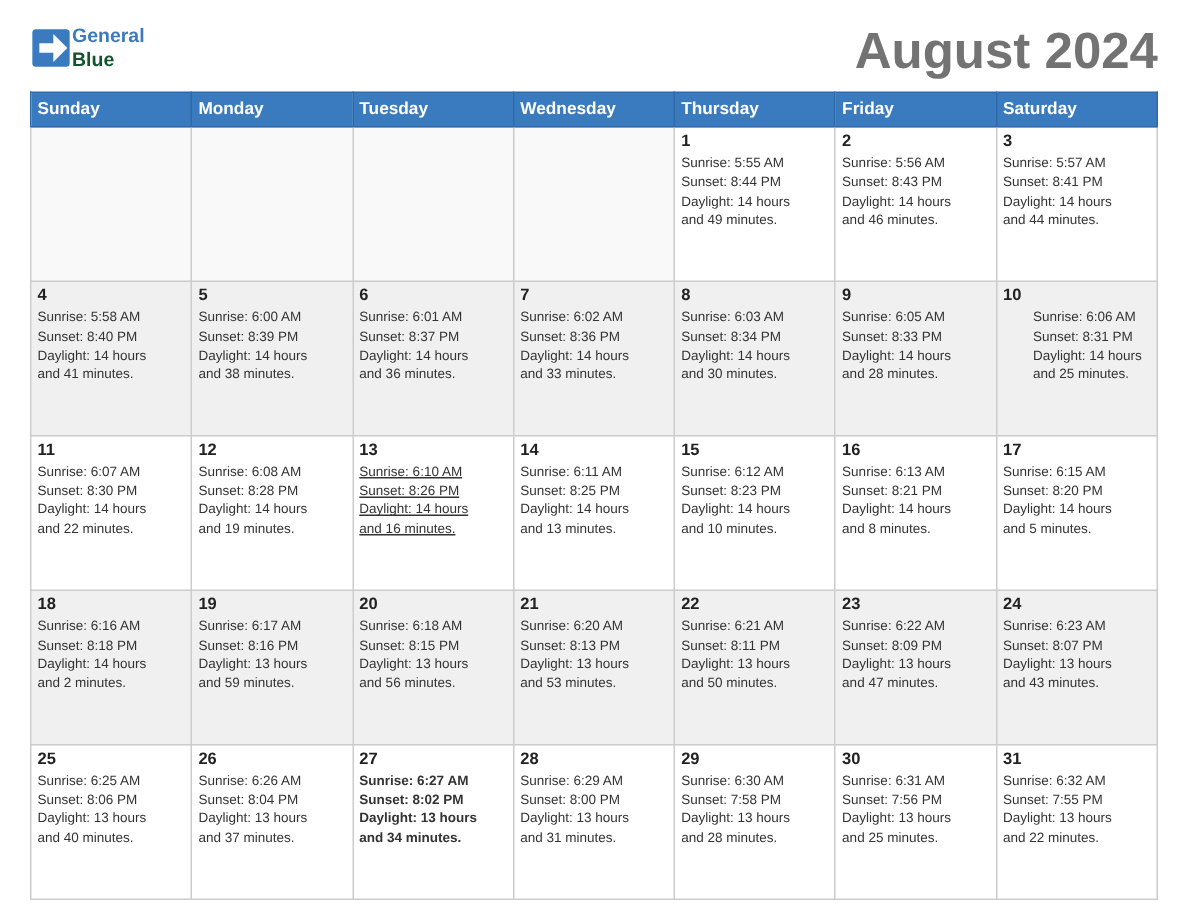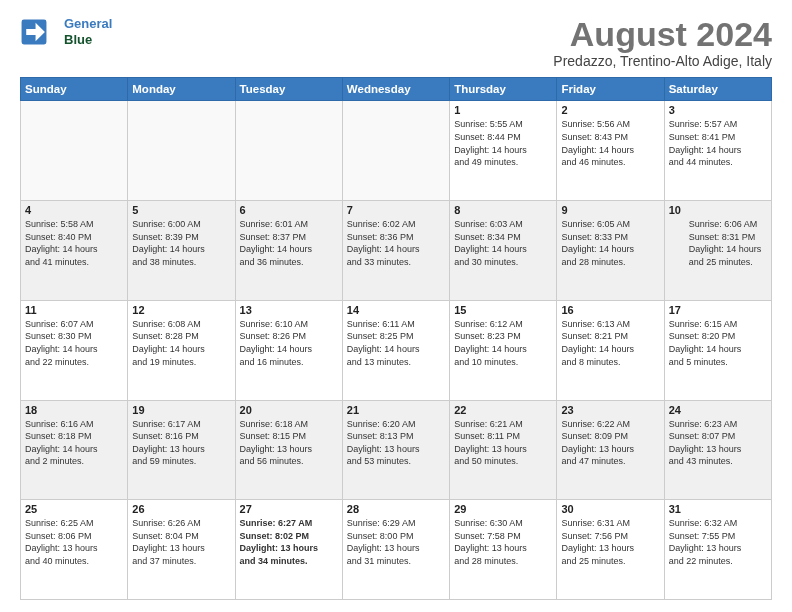--- a/index.html
+++ b/index.html
@@ -19,21 +19,21 @@
     }
     .header {
       display: flex;
       align-items: flex-start;
       justify-content: space-between;
       margin-bottom: 8px;
     }
     .logo {
       display: flex;
       align-items: center;
-      gap: 16px;
+      gap: 0;
     }
     .logo-text {
       font-size: 13px;
       font-weight: bold;
       color: #333;
       line-height: 1.2;
     }
     .logo-text span {
       color: #3a7bbf;
     }
@@ -107,21 +107,20 @@
         <rect x="2" y="2" width="32" height="32" rx="3" fill="#3a7bbf"></rect>
         <polygon points="20,6 32,18 20,30 20,22 8,22 8,14 20,14" fill="white"></polygon>
       </svg>
       <div class="logo-text">
         <div><span>General</span></div>
         <div><span style="color:#14532d;">Blue</span></div>
       </div>
     </div>
     <div class="title-block">
       <div class="month-title">August 2024</div>
-      <div class="subtitle">Predazzo, Trentino-Alto Adige, Italy</div>
     </div>
   </div>
 
   <table class="calendar-table">
     <thead>
       <tr>
         <th>Sunday</th>
         <th>Monday</th>
         <th>Tuesday</th>
         <th>Wednesday</th>
@@ -219,21 +218,21 @@
           </td>
           <td>
             <span class="day-number">12</span>
             <div class="day-info" style="white-space: pre-line;">Sunrise: 6:08 AM
 Sunset: 8:28 PM
 Daylight: 14 hours
 and 19 minutes.</div>
           </td>
           <td>
             <span class="day-number">13</span>
-            <div class="day-info" style="white-space: pre-line;">Sunrise: 6:10 AM
+            <div class="day-info" style="white-space: pre-line; text-decoration: underline;">Sunrise: 6:10 AM
 Sunset: 8:26 PM
 Daylight: 14 hours
 and 16 minutes.</div>
           </td>
           <td>
             <span class="day-number">14</span>
             <div class="day-info" style="white-space: pre-line;">Sunrise: 6:11 AM
 Sunset: 8:25 PM
 Daylight: 14 hours
 and 13 minutes.</div>

